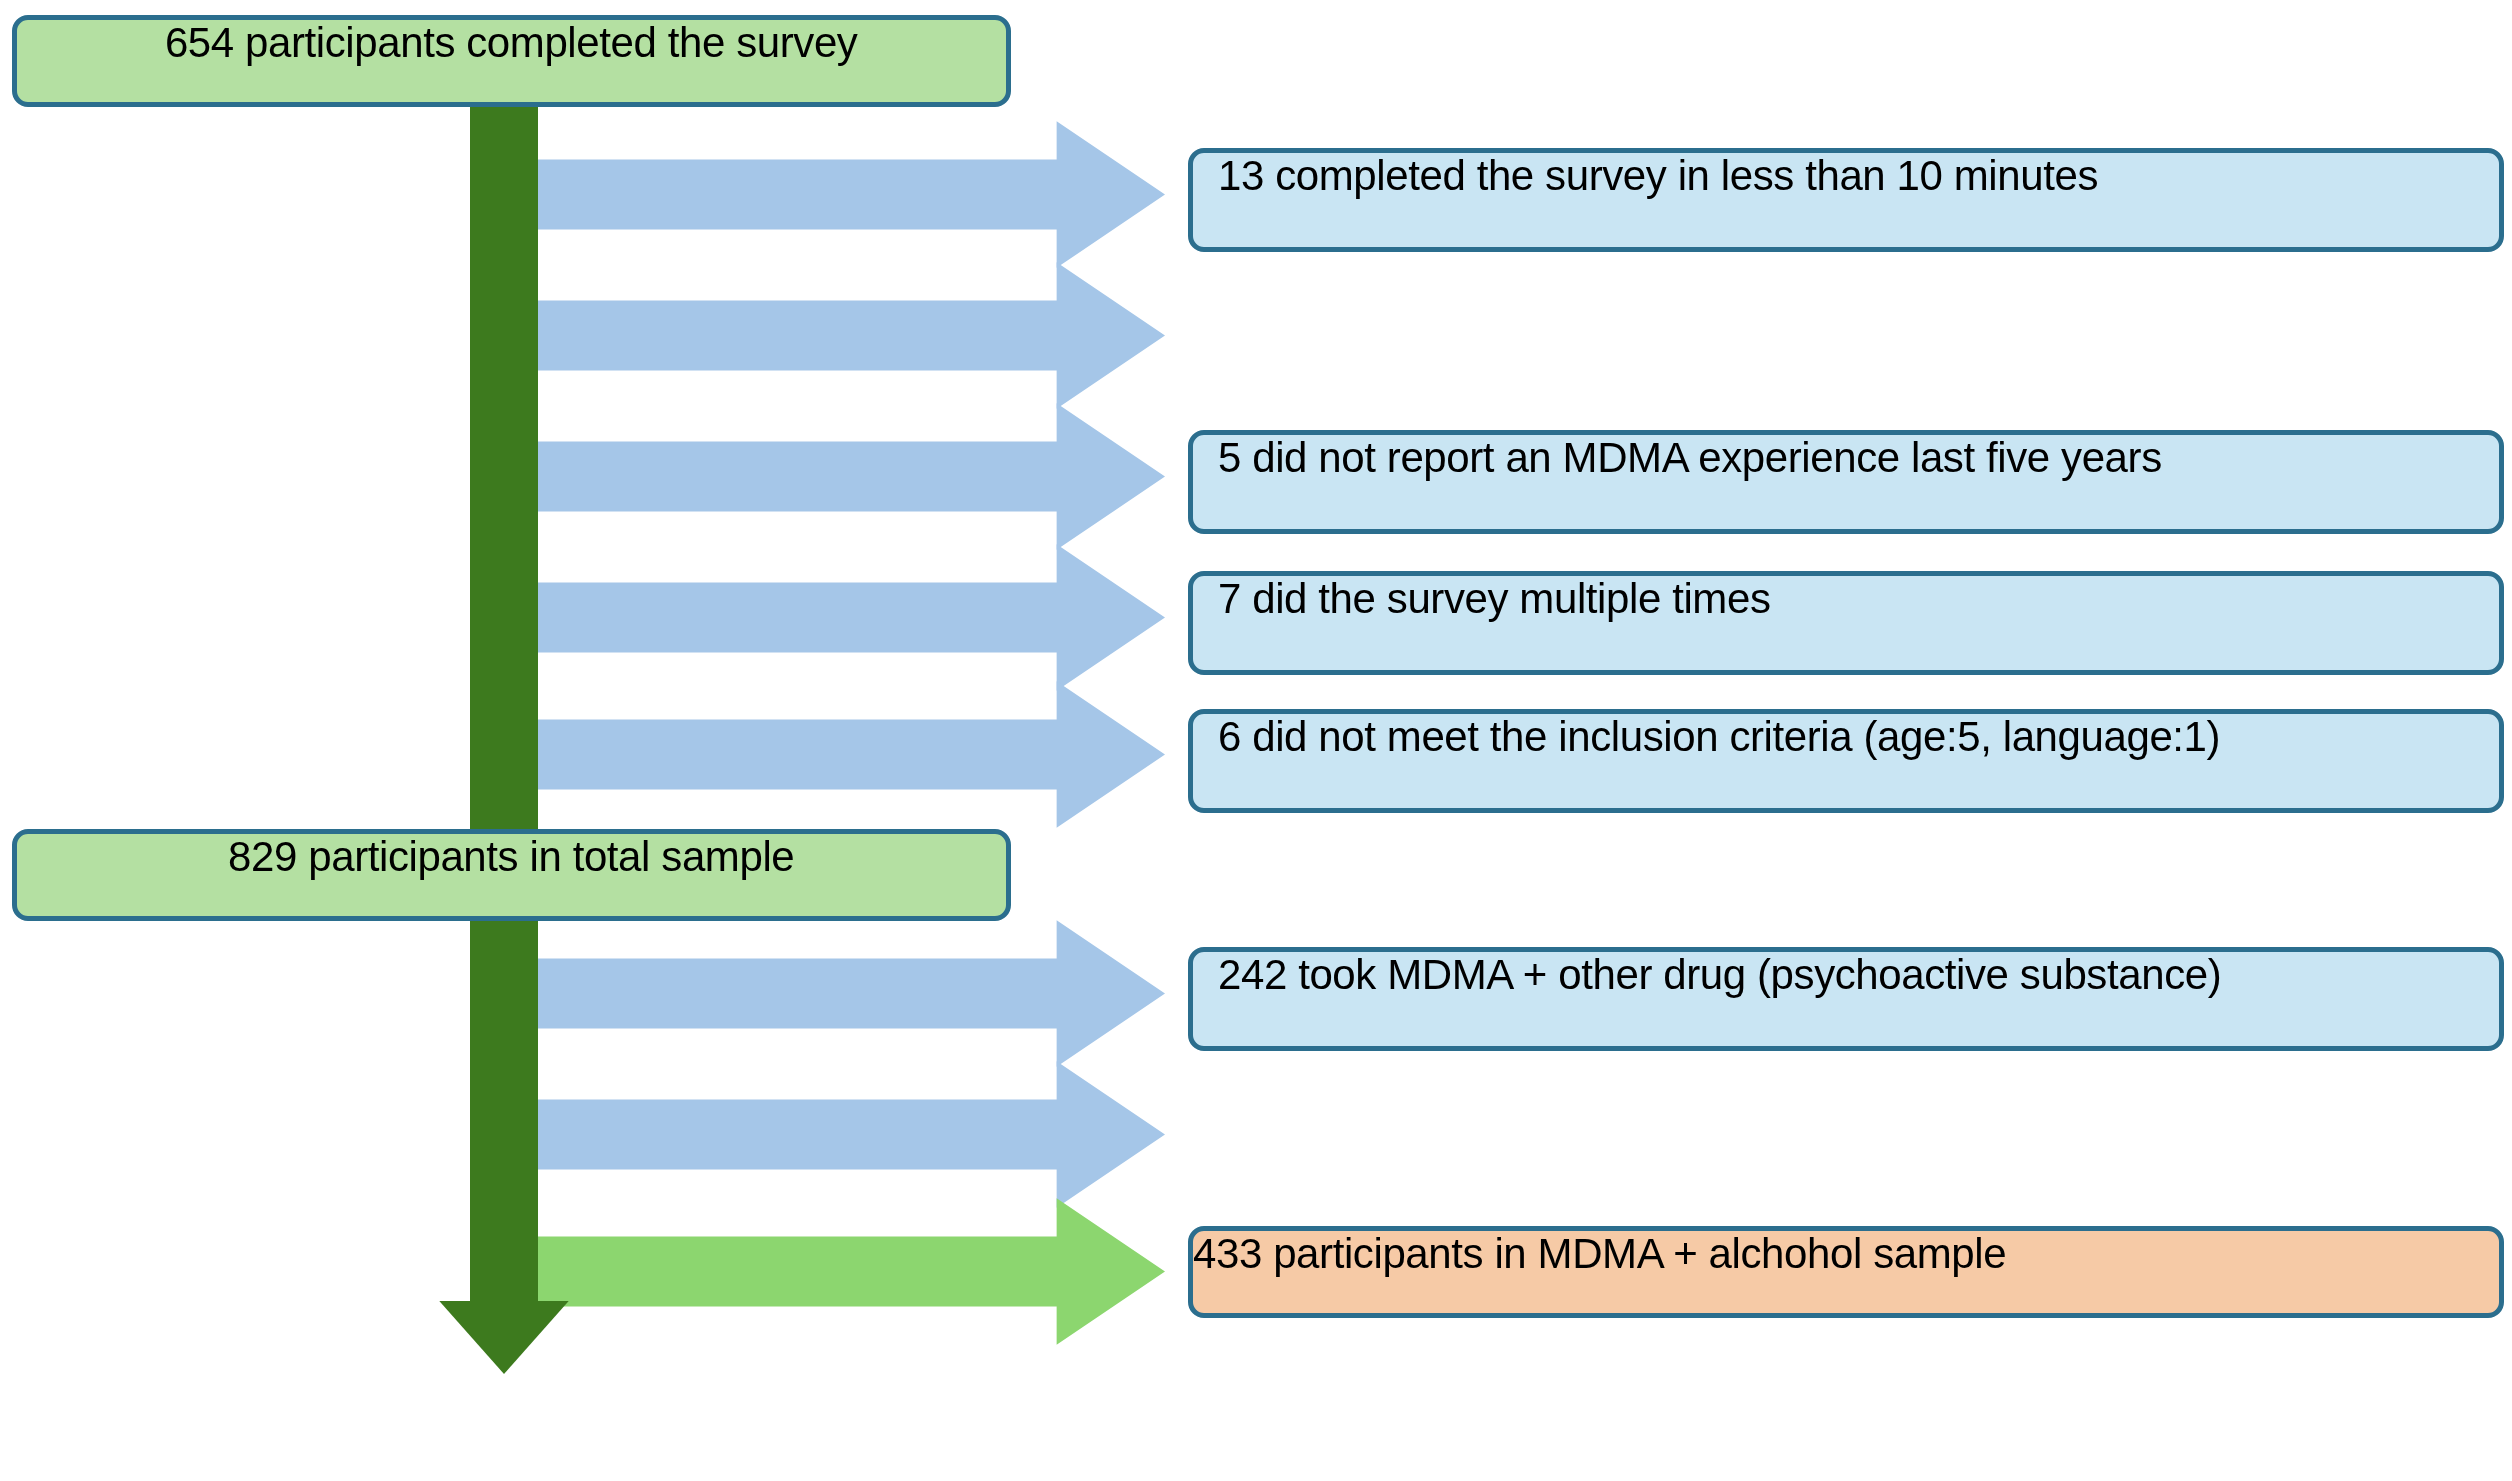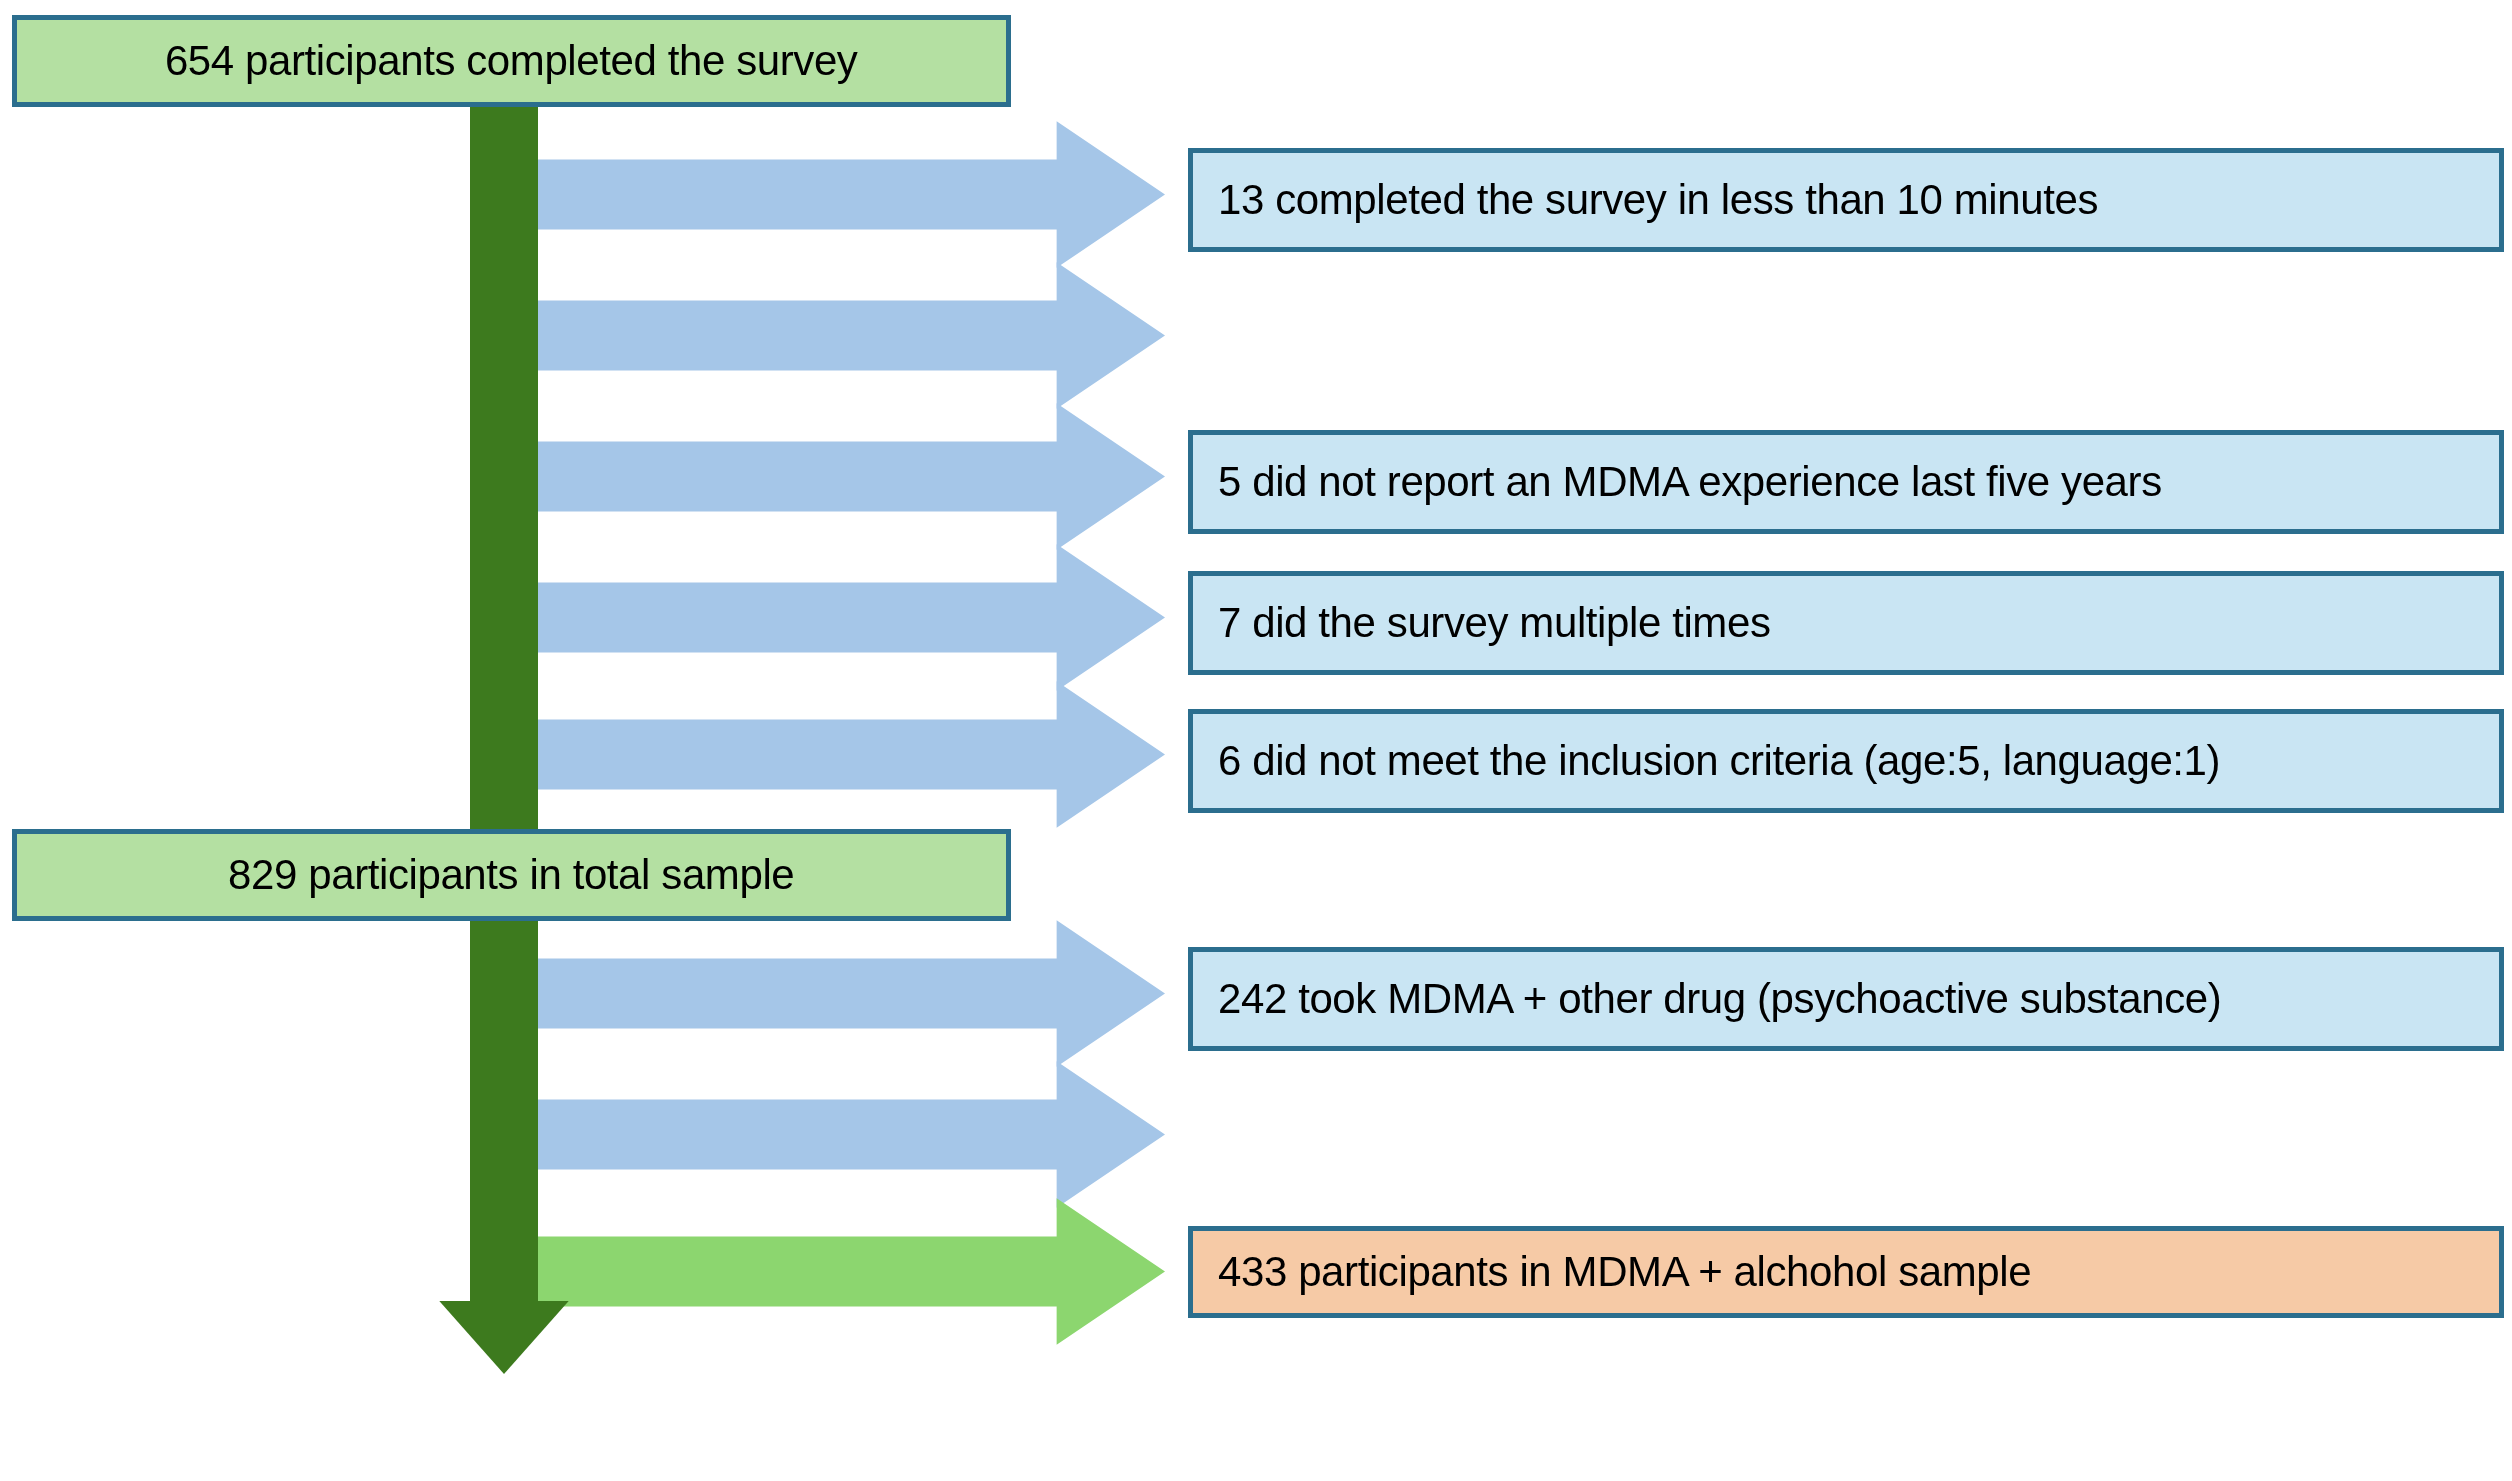--- a/index.html
+++ b/index.html
@@ -17,41 +17,41 @@
     position:relative;
     width:2512px;height:1482px;
     background:#ffffff;
     font-family:"Liberation Sans", sans-serif;
     color:var(--text);
     overflow:hidden;
   }
   .box{
     position:absolute;
     box-sizing:border-box;
-    display:flex;align-items:center;
+    display:flex;align-items:flex-start;
     font-size:42px;line-height:1.1;letter-spacing:-0.4px;
     z-index:3;
+    border-radius:16px;
   }
   .box-green{
     left:11.7px;width:999px;height:92px;
     background:var(--green-fill);
     border:5px solid var(--teal-border);
     justify-content:center;text-align:center;
   }
   .box-blue{
     left:1188px;width:1316px;height:104px;
     background:var(--blue-fill);
     border:5.8px solid var(--teal-border);
     padding-left:25px;
   }
   .box-orange{
     left:1188px;width:1316px;height:92px;
     background:var(--orange-fill);
     border:5.8px solid var(--teal-border);
-    padding-left:25px;
   }
   .arrow-right{position:absolute;left:534px;width:631px;height:147px;z-index:1;}
   .arrow-right.blue polygon{fill:var(--arrow-blue);}
   .arrow-right.green polygon{fill:var(--arrow-green);}
   .vbar{
     position:absolute;left:470px;top:104px;width:68px;height:1200px;
     background:var(--dark-green);z-index:2;
   }
   .vhead{position:absolute;left:439px;top:1301px;width:130px;height:73px;z-index:2;}
   .vhead polygon{fill:var(--dark-green);}

